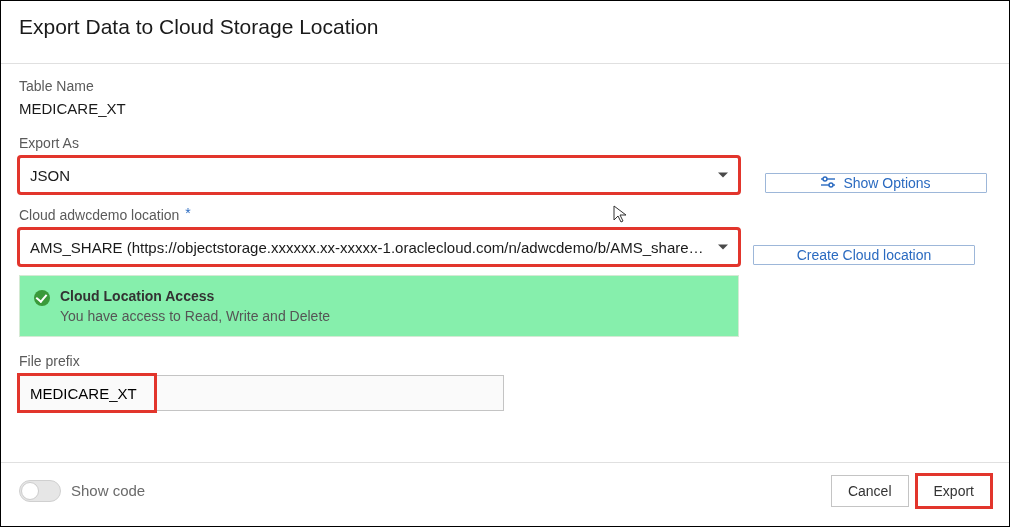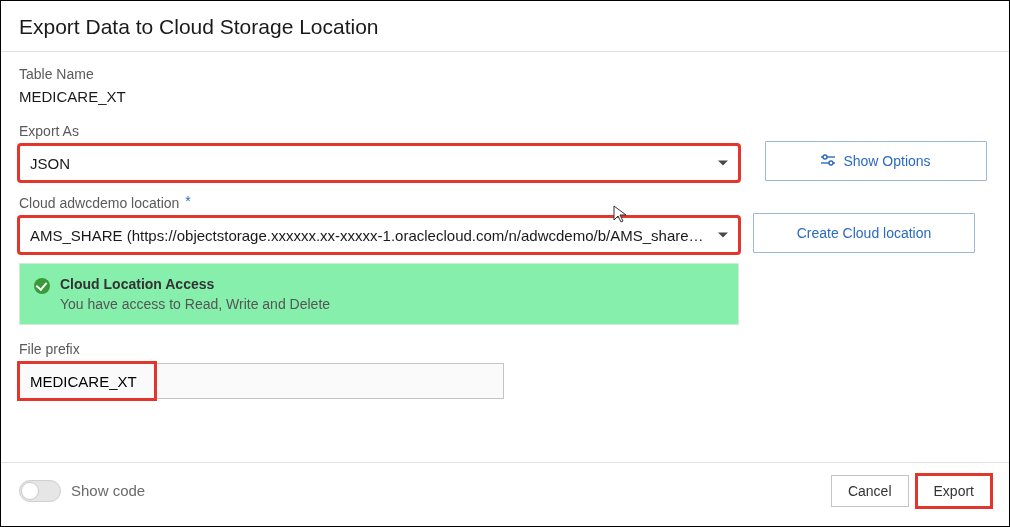--- a/index.html
+++ b/index.html
@@ -10,21 +10,21 @@
       background: #fff;
       width: 1010px;
       height: 527px;
       position: relative;
       border: 1px solid #000;
     }
     .dialog-title {
       font-size: 21px;
       font-weight: 400;
       color: #1a1a1a;
-      padding: 14px 18px 12px 18px;
+      padding: 14px 18px 24px 18px;
       border-bottom: 1px solid #e0e0e0;
     }
     .content {
       padding: 14px 18px;
     }
     .field-label {
       color: #5a5a5a;
       font-size: 14px;
       margin-bottom: 6px;
     }
@@ -68,21 +68,21 @@
       font-size: 14px;
       position: relative;
       top: -2px;
     }
     .cursor-icon {
       position: absolute;
       left: 612px;
       top: 204px;
     }
     .btn {
-      height: 40px;
+      height: 20px;
       border: 1px solid #c4c4c4;
       background: #fff;
       cursor: pointer;
       font-size: 14px;
       padding: 0 18px;
       display: inline-flex;
       align-items: center;
       justify-content: center;
       gap: 8px;
       color: #1a1a1a;

